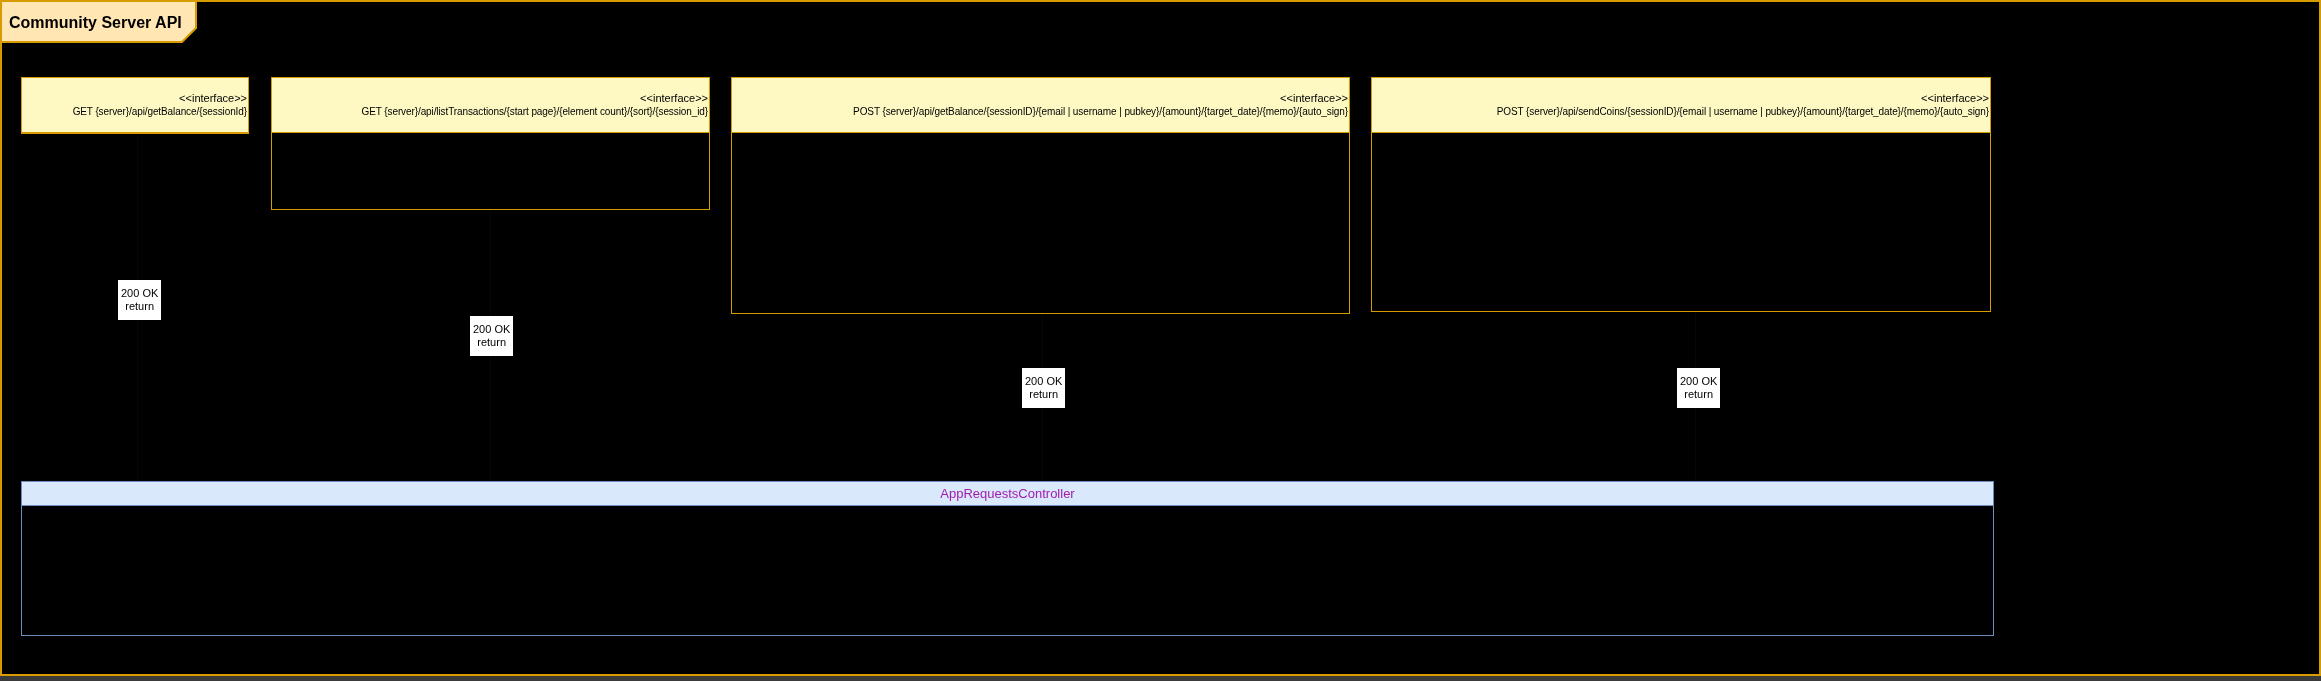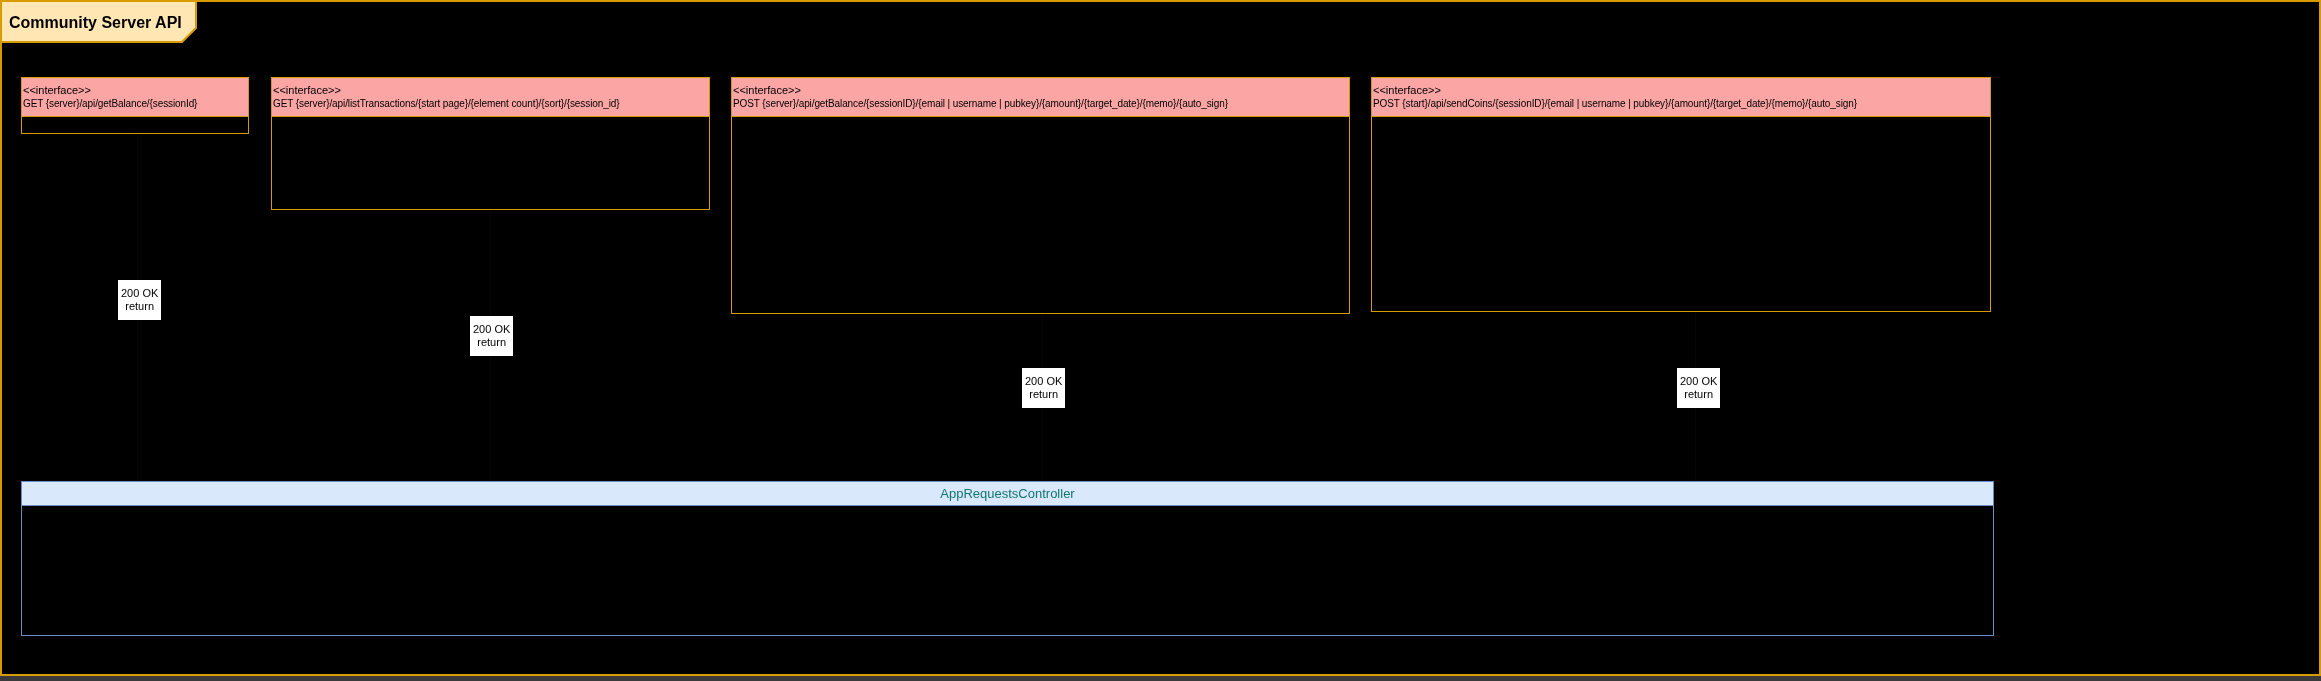--- a/index.html
+++ b/index.html
@@ -27,24 +27,24 @@
   .frame-tab { position: absolute; left: 0; top: 0; z-index: 5; }
   .frame-tab-text { font-family: "Liberation Sans", sans-serif; font-size: 16px; font-weight: bold; fill: #000000; }
 
   .iface {
     position: absolute;
     border: 1px solid #d79b00;
     background: transparent;
     z-index: 2;
   }
   .iface-header {
-    background: #fca5a5;
+    background: #fef9c3;
     border-bottom: 1px solid #d79b00;
-    padding: 6px 1px;
-    text-align: left;
+    padding: 14px 1px;
+    text-align: right;
     color: #000000;
   }
   .stereotype { font-size: 11px; line-height: 13px; white-space: nowrap; }
   .signature  { font-size: 10px; line-height: 13px; white-space: nowrap; letter-spacing: -0.1px; }
   .iface-body { background: transparent; }
 
   .connector {
     position: absolute;
     width: 1px;
     background: #060606;
@@ -67,21 +67,21 @@
     left: 21px; top: 481px;
     width: 1973px; height: 155px;
     border: 1px solid #6c8ebf;
     background: transparent;
     z-index: 2;
   }
   .controller-header {
     height: 24px;
     background: #dae8fc;
     border-bottom: 1px solid #6c8ebf;
-    color: #0f766e;
+    color: #a21caf;
     font-size: 13px;
     line-height: 23px;
     text-align: center;
   }
   .controller-body { height: 129px; background: transparent; }
 </style>
 </head>
 <body>
 
 <div class="frame"></div>
@@ -117,21 +117,21 @@
   <div class="iface-header">
     <div class="stereotype">&lt;&lt;interface&gt;&gt;</div>
     <div class="signature">POST {server}/api/getBalance/{sessionID}/{email | username | pubkey}/{amount}/{target_date}/{memo}/{auto_sign}</div>
   </div>
   <div class="iface-body"></div>
 </div>
 
 <div class="iface" style="left:1371px; top:77px; width:620px; height:235px;">
   <div class="iface-header">
     <div class="stereotype">&lt;&lt;interface&gt;&gt;</div>
-    <div class="signature">POST {start}/api/sendCoins/{sessionID}/{email | username | pubkey}/{amount}/{target_date}/{memo}/{auto_sign}</div>
+    <div class="signature">POST {server}/api/sendCoins/{sessionID}/{email | username | pubkey}/{amount}/{target_date}/{memo}/{auto_sign}</div>
   </div>
   <div class="iface-body"></div>
 </div>
 
 <div class="edge-label" style="left:118px; top:280px;">
   <div>200 OK</div>
   <div>return</div>
 </div>
 <div class="edge-label" style="left:470px; top:316px;">
   <div>200 OK</div>

